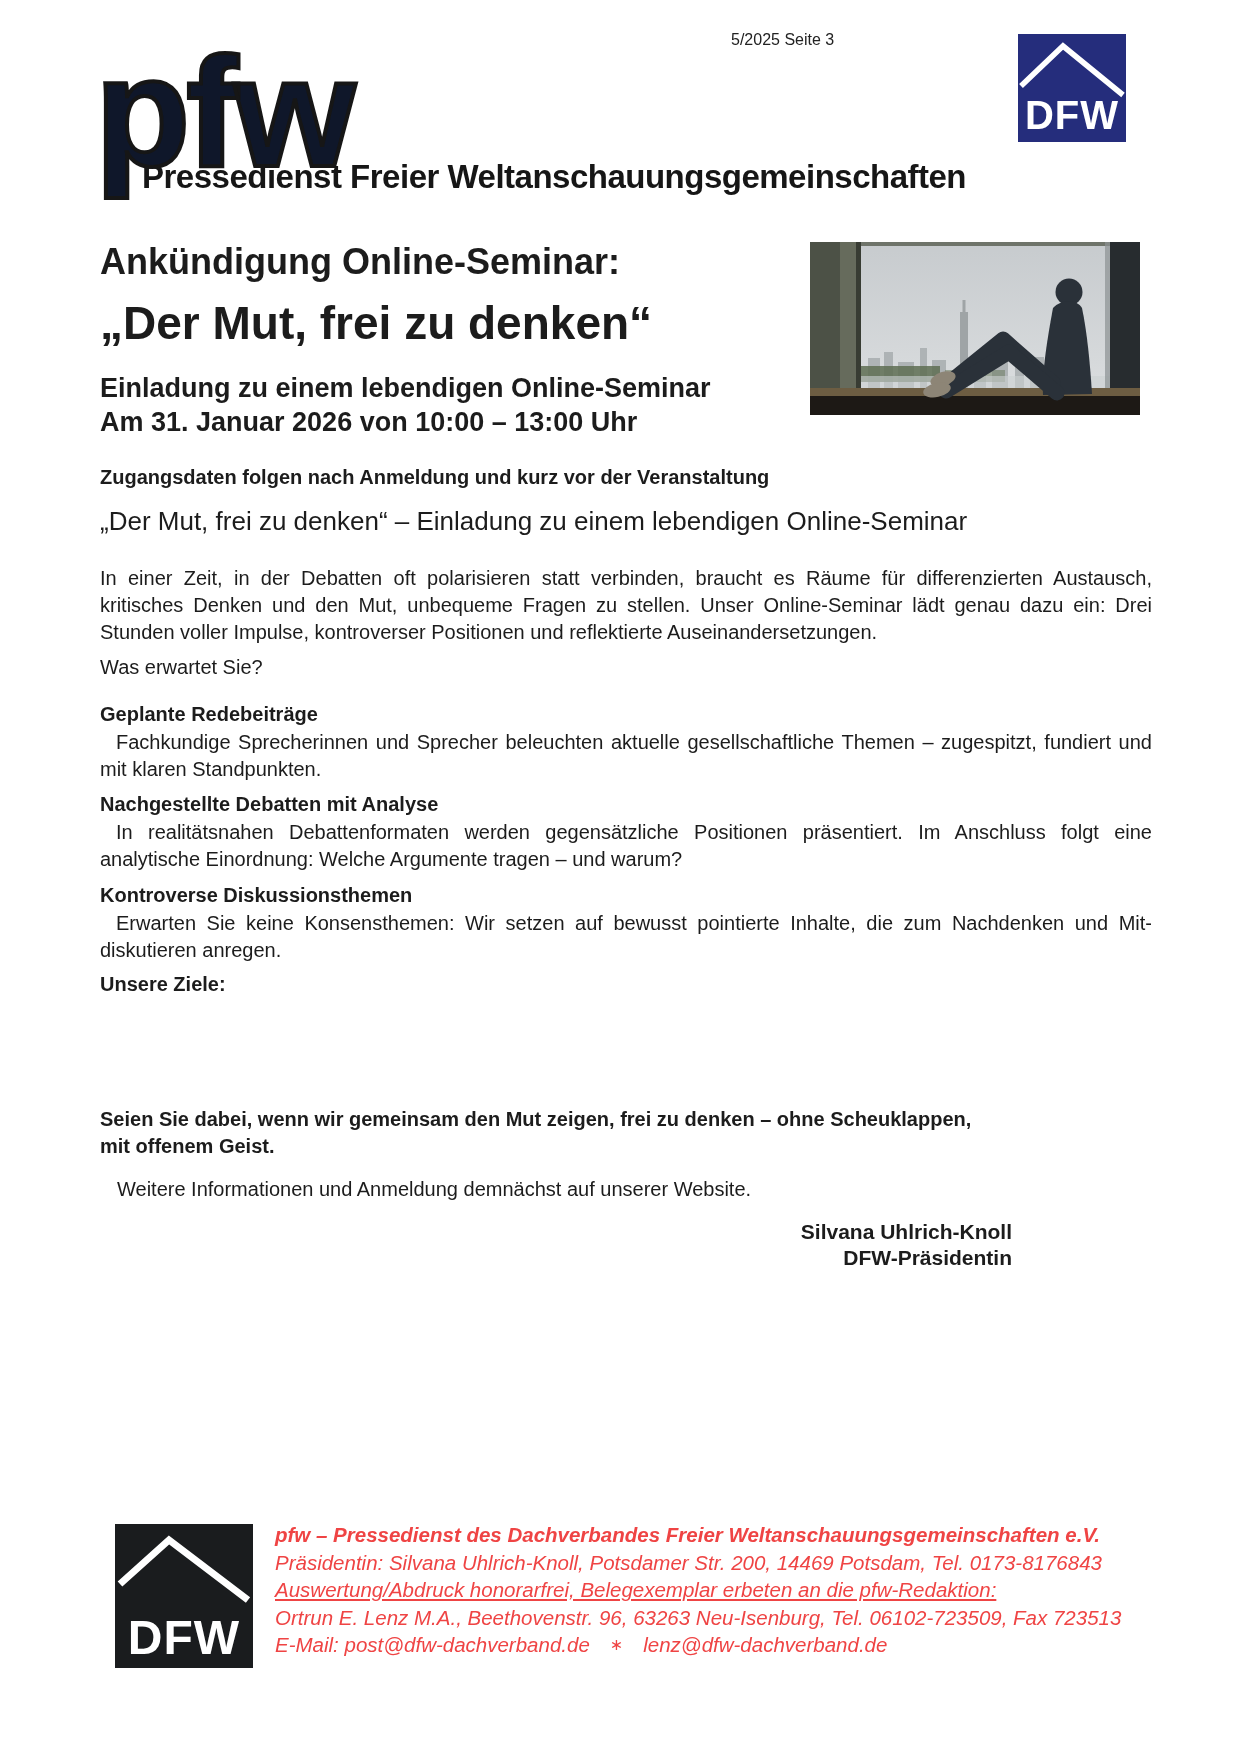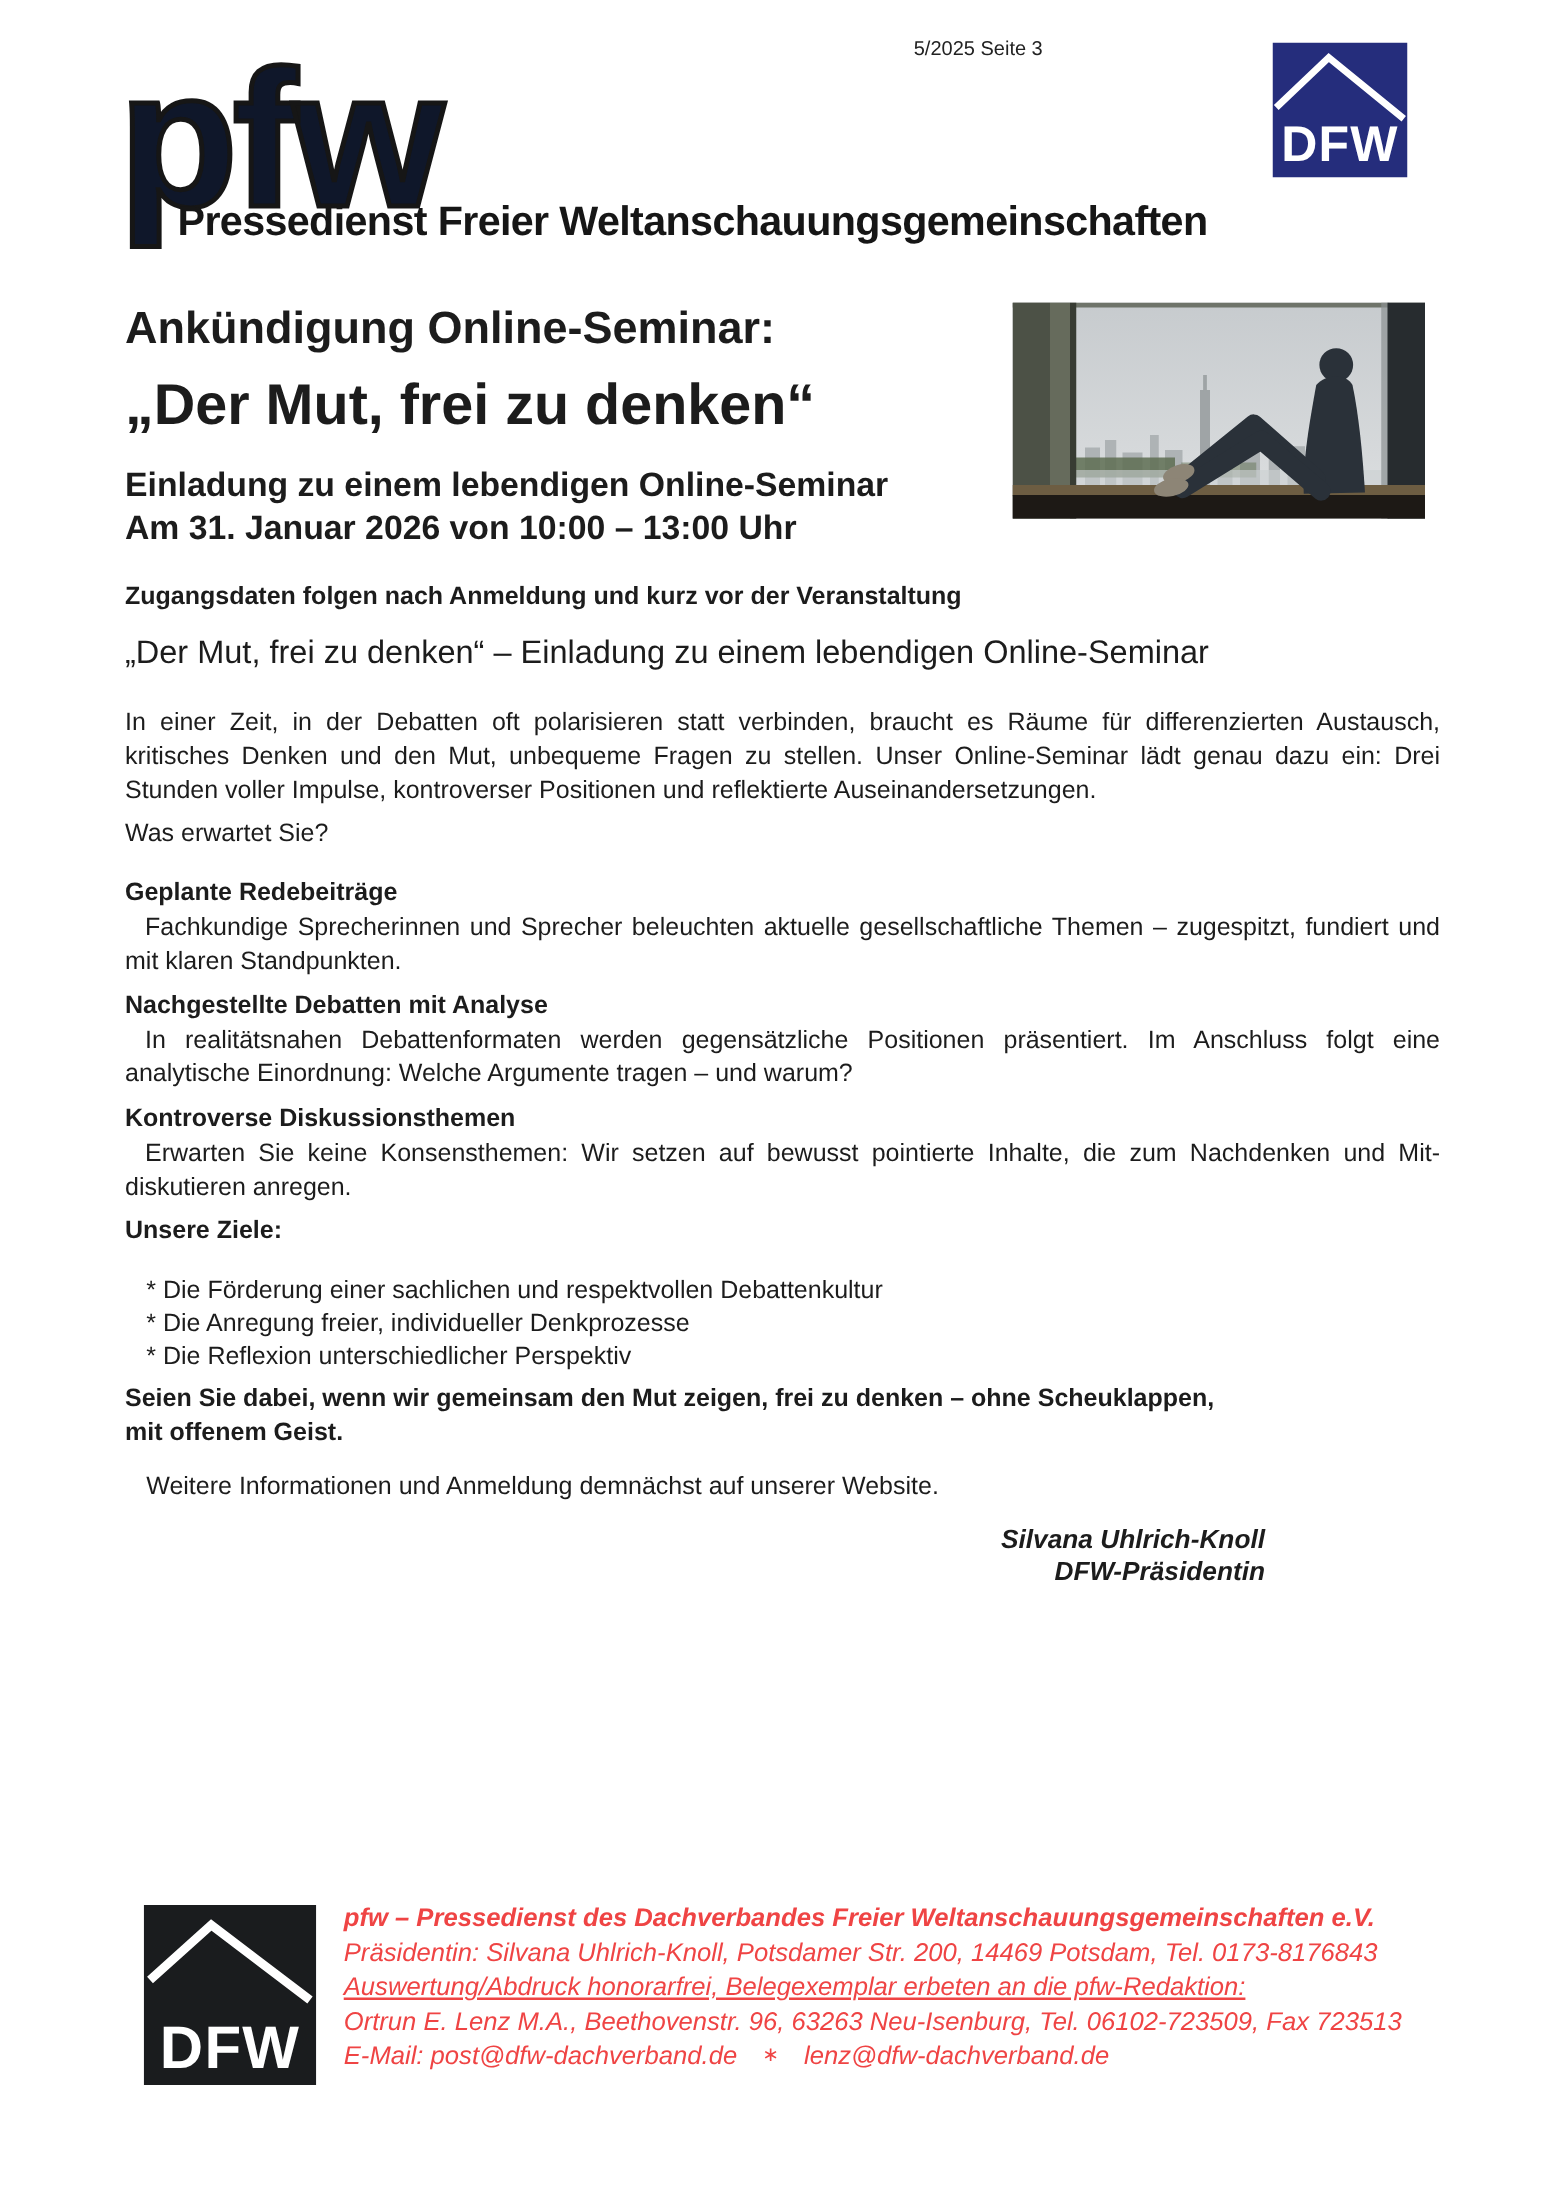--- a/index.html
+++ b/index.html
@@ -22,21 +22,21 @@
   .question{left:100px;top:656px;font-size:20px;}
   .sech{font-size:20px;font-weight:bold;white-space:nowrap;}
   .secb{text-indent:16px;}
   .pos-s1h{left:100px;top:703px;} .pos-s1b{left:100px;top:729px;}
   .pos-s2h{left:100px;top:793px;} .pos-s2b{left:100px;top:819px;}
   .pos-s3h{left:100px;top:884px;} .pos-s3b{left:100px;top:910px;}
   .goalsh{left:100px;top:973px;font-size:20px;font-weight:bold;}
   .goals{left:117px;top:1019px;font-size:20px;line-height:26.5px;white-space:pre-wrap;}
   .closing{left:100px;top:1106px;font-size:20px;line-height:27px;font-weight:bold;white-space:pre-wrap;}
   .website{left:117px;top:1178px;font-size:20px;}
-  .signature{right:228px;top:1219px;font-size:21px;line-height:26px;font-weight:bold;font-style:italic;text-align:right;}
+  .signature{right:228px;top:1219px;font-size:21px;line-height:26px;font-weight:bold;text-align:right;}
   .footer-logo{left:115px;top:1524px;width:138px;height:144px;}
   .fline{left:275px;font-size:20.5px;font-style:italic;white-space:nowrap;color:#ef4444;}
   .f1{top:1523px;font-weight:bold;}
   .f2{top:1551px;}
   .f3{top:1578px;text-decoration:underline;}
   .f4{top:1606px;text-align:center;}
   .f5{top:1633px;}
   .email-sep{display:inline-block;margin:0 20px;font-size:16px;font-style:normal;vertical-align:2px;}
   svg text{font-family:"Liberation Sans",sans-serif;}
 </style>
@@ -117,23 +117,20 @@
   <div class="abs sech pos-s1h">Geplante Redebeiträge</div>
   <div class="abs body-text secb pos-s1b">Fachkundige Sprecherinnen und Sprecher beleuchten aktuelle gesellschaftliche Themen – zugespitzt, fundiert und mit klaren Standpunkten.</div>
 
   <div class="abs sech pos-s2h">Nachgestellte Debatten mit Analyse</div>
   <div class="abs body-text secb pos-s2b">In realitätsnahen Debattenformaten werden gegensätzliche Positionen präsentiert. Im Anschluss folgt eine analytische Einordnung: Welche Argumente tragen – und warum?</div>
 
   <div class="abs sech pos-s3h">Kontroverse Diskussionsthemen</div>
   <div class="abs body-text secb pos-s3b">Erwarten Sie keine Konsensthemen: Wir setzen auf bewusst pointierte Inhalte, die zum Nachdenken und Mit-diskutieren anregen.</div>
 
   <div class="abs goalsh">Unsere Ziele:</div>
-  <div class="abs goals">* Die Förderung einer sachlichen und respektvollen Debattenkultur
-* Die Anregung freier, individueller Denkprozesse
-* Die Reflexion unterschiedlicher Perspektiv</div>
 
   <div class="abs closing">Seien Sie dabei, wenn wir gemeinsam den Mut zeigen, frei zu denken – ohne Scheuklappen,
 mit offenem Geist.</div>
   <div class="abs website">Weitere Informationen und Anmeldung demnächst auf unserer Website.</div>
 
   <div class="abs signature">
     <div>Silvana Uhlrich-Knoll</div>
     <div>DFW-Präsidentin</div>
   </div>
 

